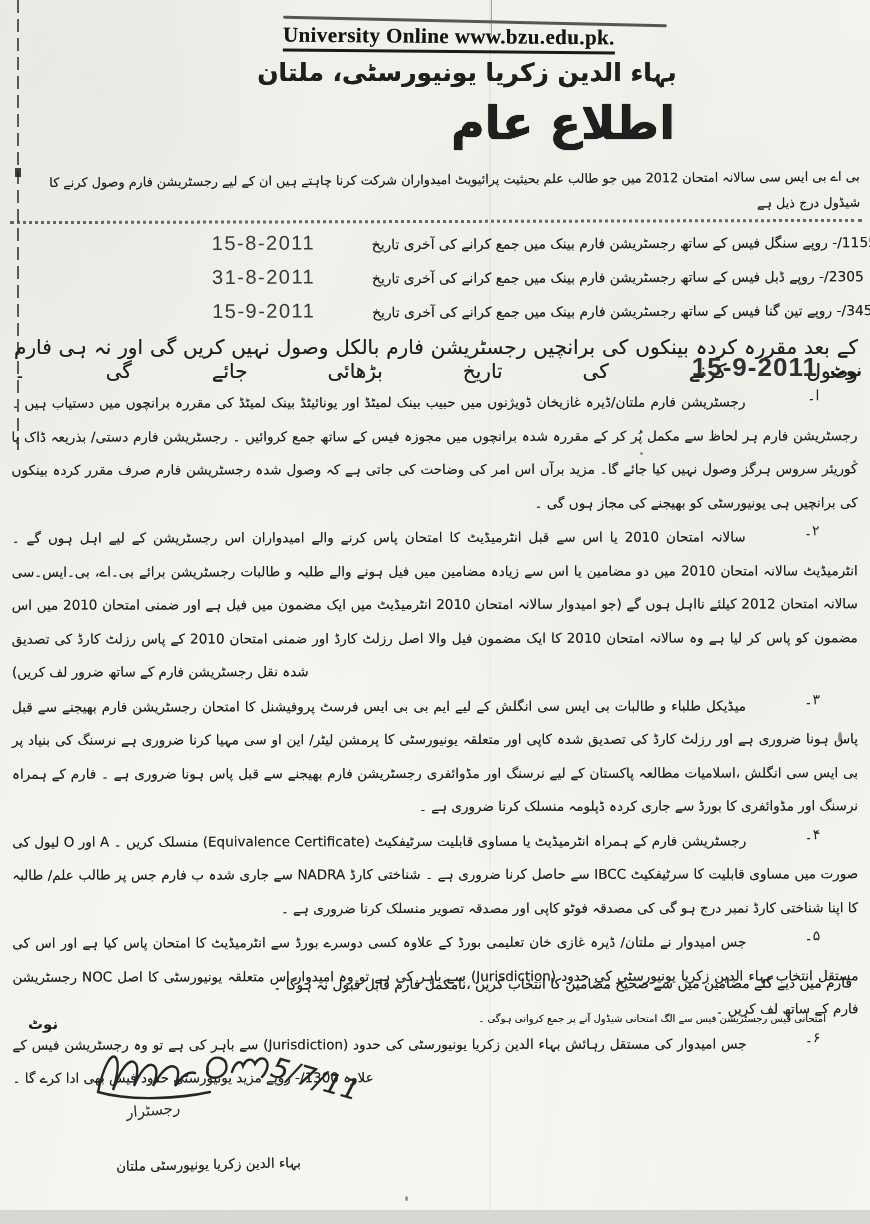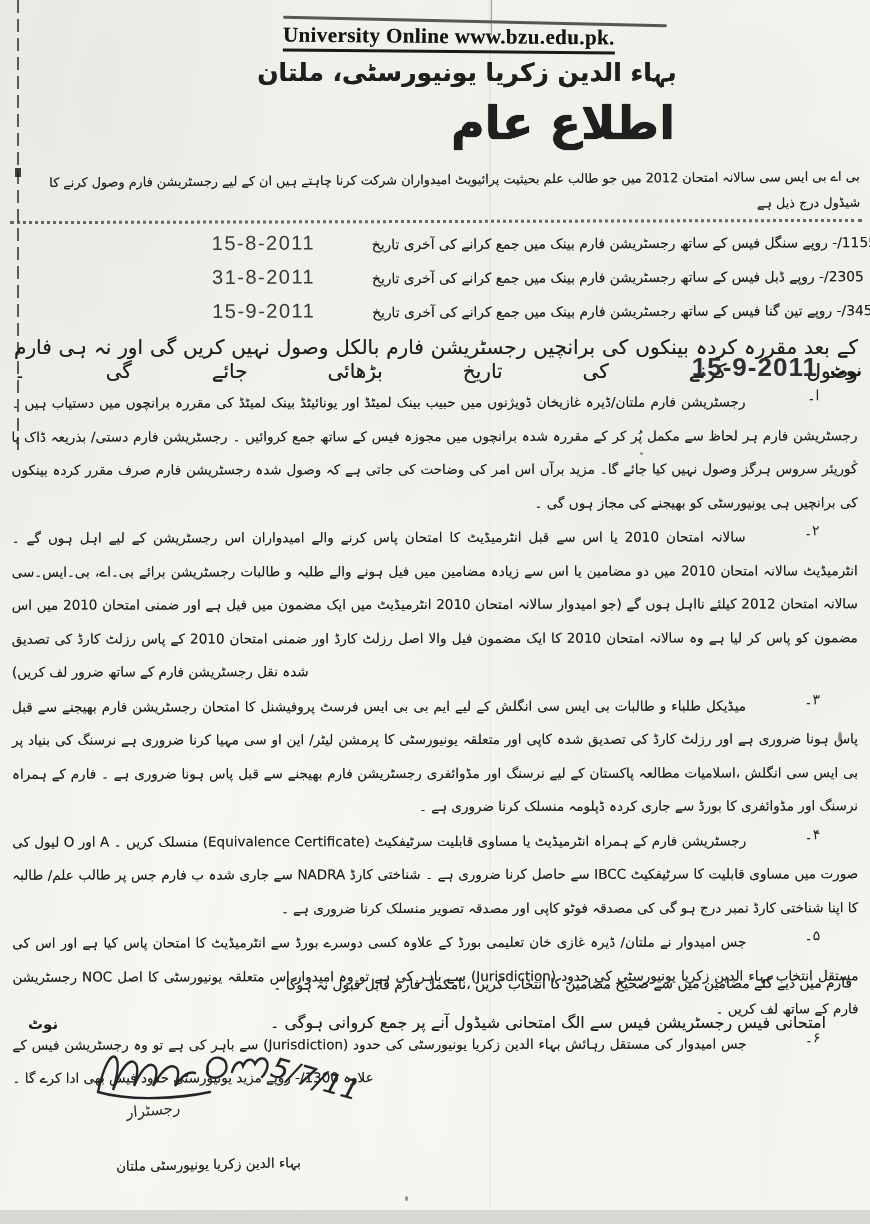--- a/index.html
+++ b/index.html
@@ -99,21 +99,21 @@
   .para.last-right .para-text{text-align-last:right;}
   
   .subjects-line{
     position:absolute;top:976px;left:12px;right:18px;
     direction:rtl;text-align:right;font-size:13.8px;
     text-shadow:0 0 .4px rgba(0,0,0,.5);transform:rotate(-.2deg);
   }
   .note2{position:absolute;top:1013px;left:0;right:0;height:30px;}
   .note2-label{position:absolute;left:28px;top:2px;font-size:15px;font-weight:700;direction:rtl;}
   .note2-text{
-    position:absolute;right:44px;top:0;direction:rtl;text-align:center;font-size:16px;
+    position:absolute;right:44px;top:0;direction:rtl;text-align:center;font-size:10px;
     text-shadow:0 0 .4px rgba(0,0,0,.5);
   }
   
   .sig{position:absolute;left:92px;top:1036px;width:290px;height:96px;}
   .sig svg{display:block;}
   
   .footer-line{
     position:absolute;left:116px;top:1156px;direction:rtl;font-size:13.5px;
     transform:rotate(-1.2deg);text-shadow:0 0 .3px rgba(0,0,0,.5);
   }

